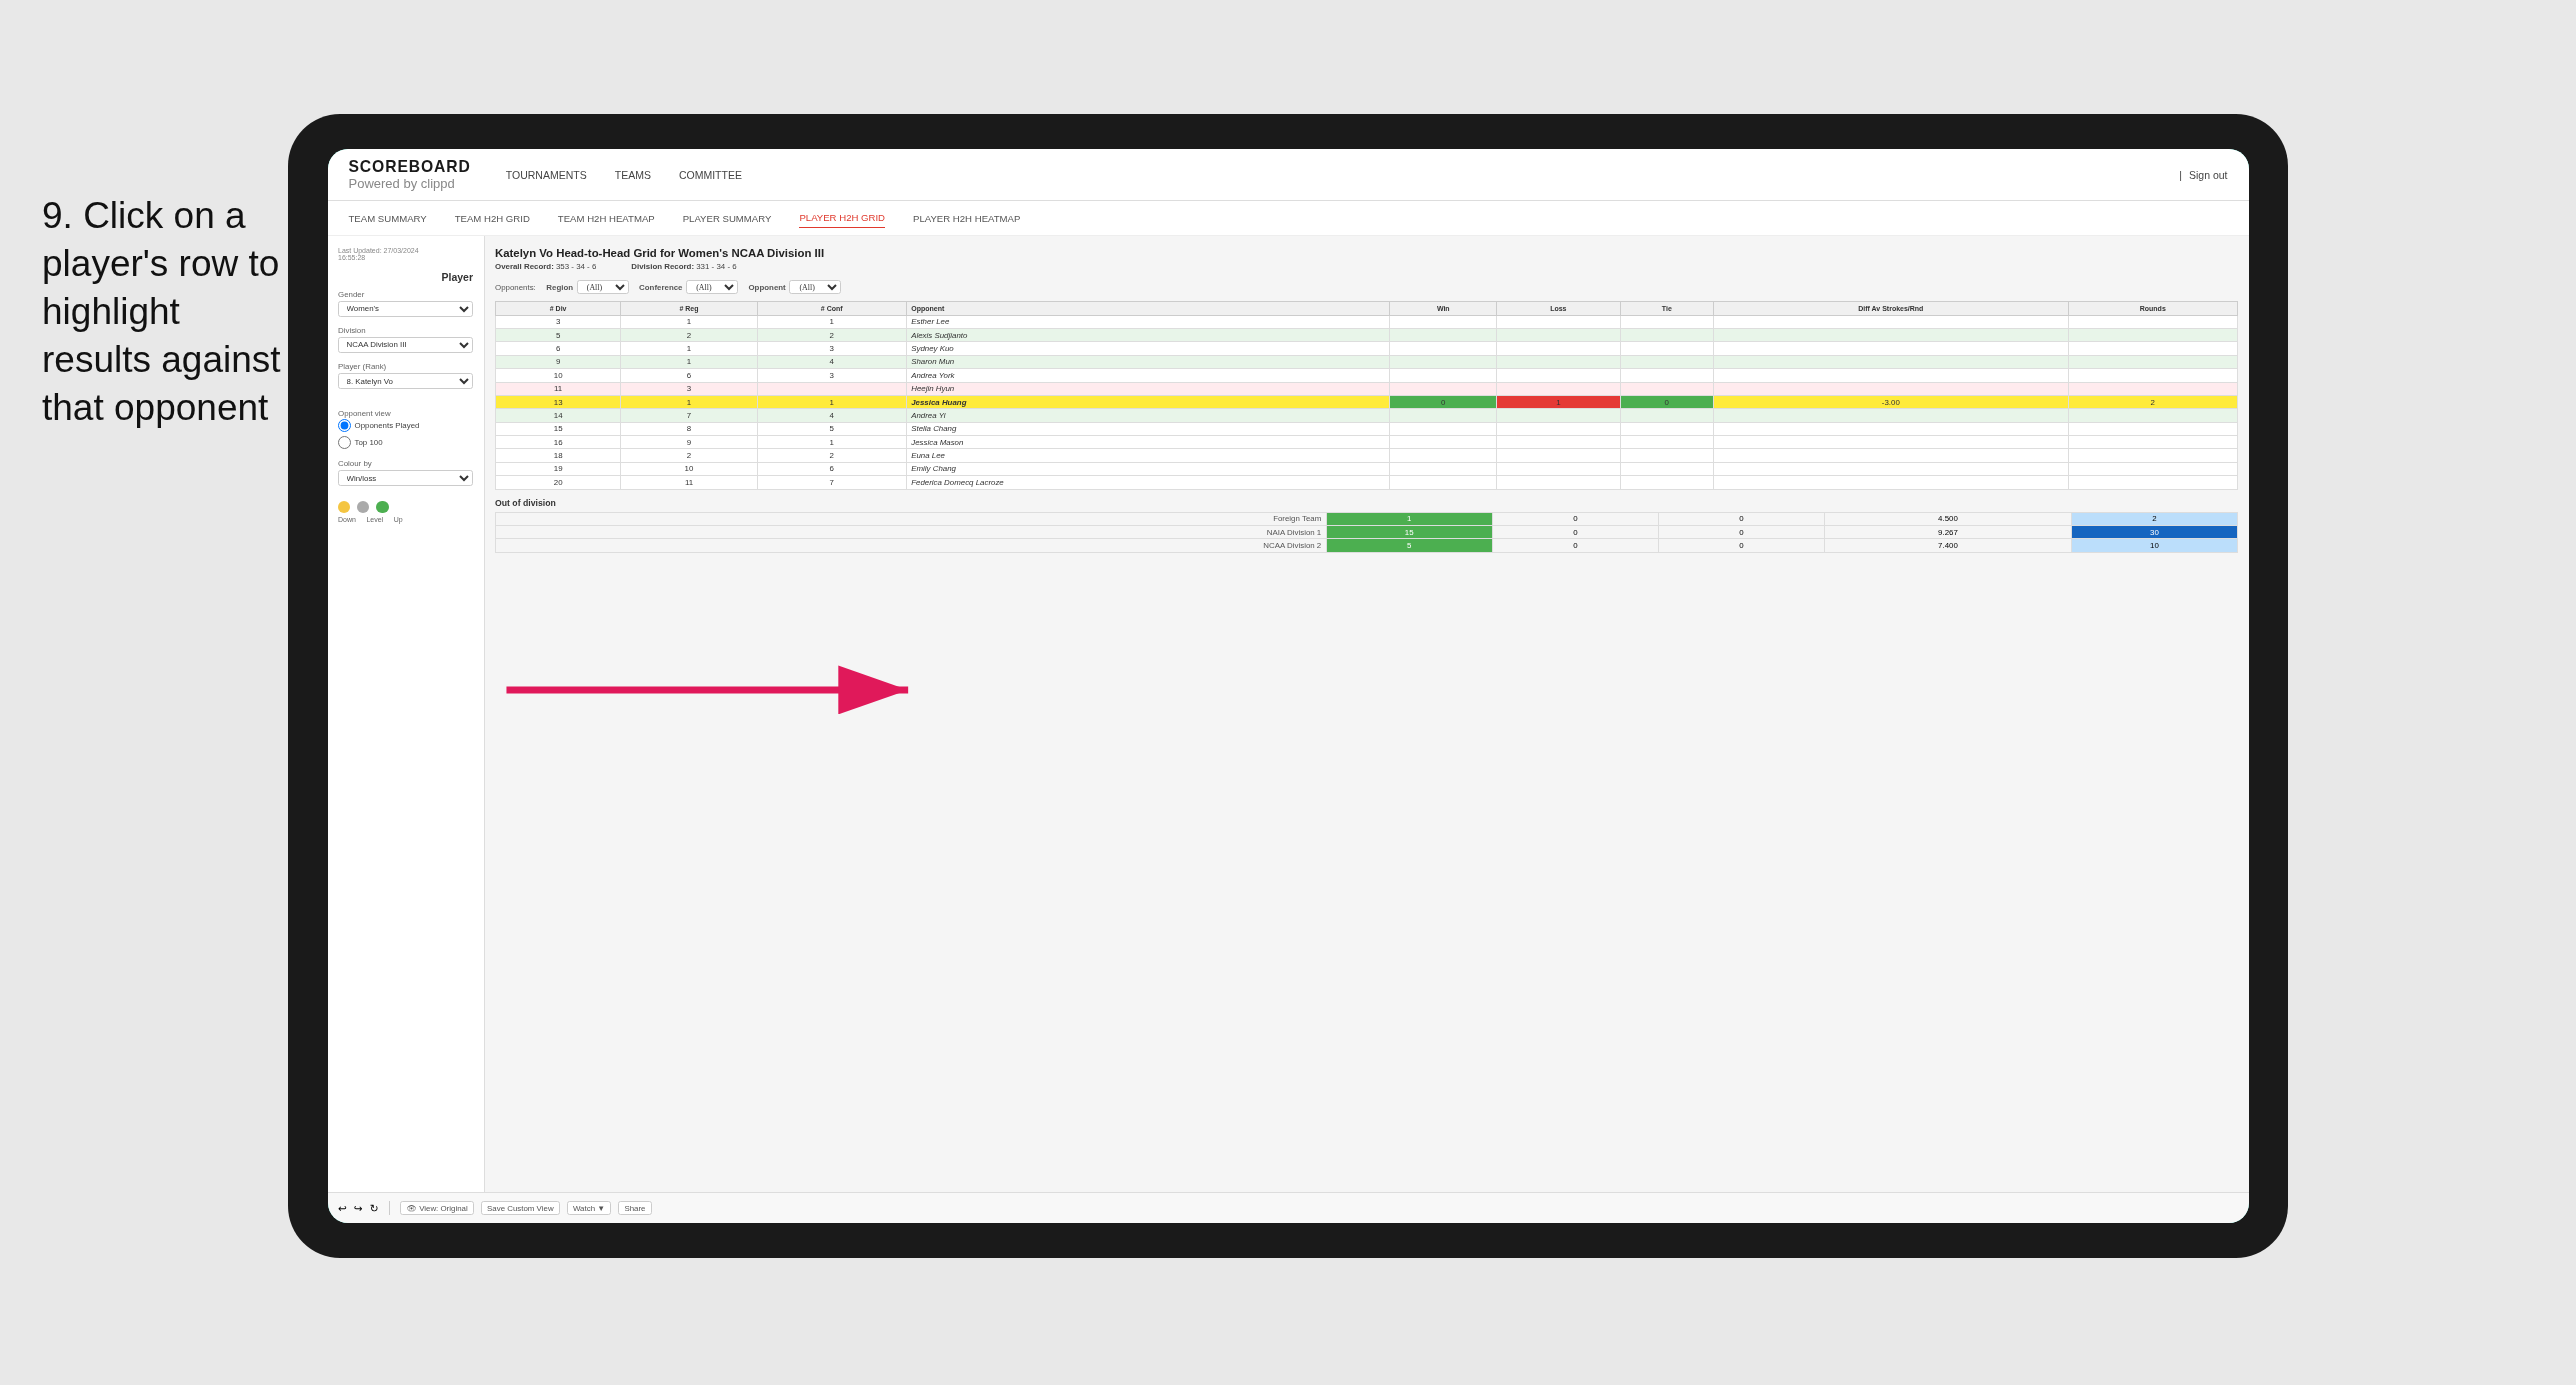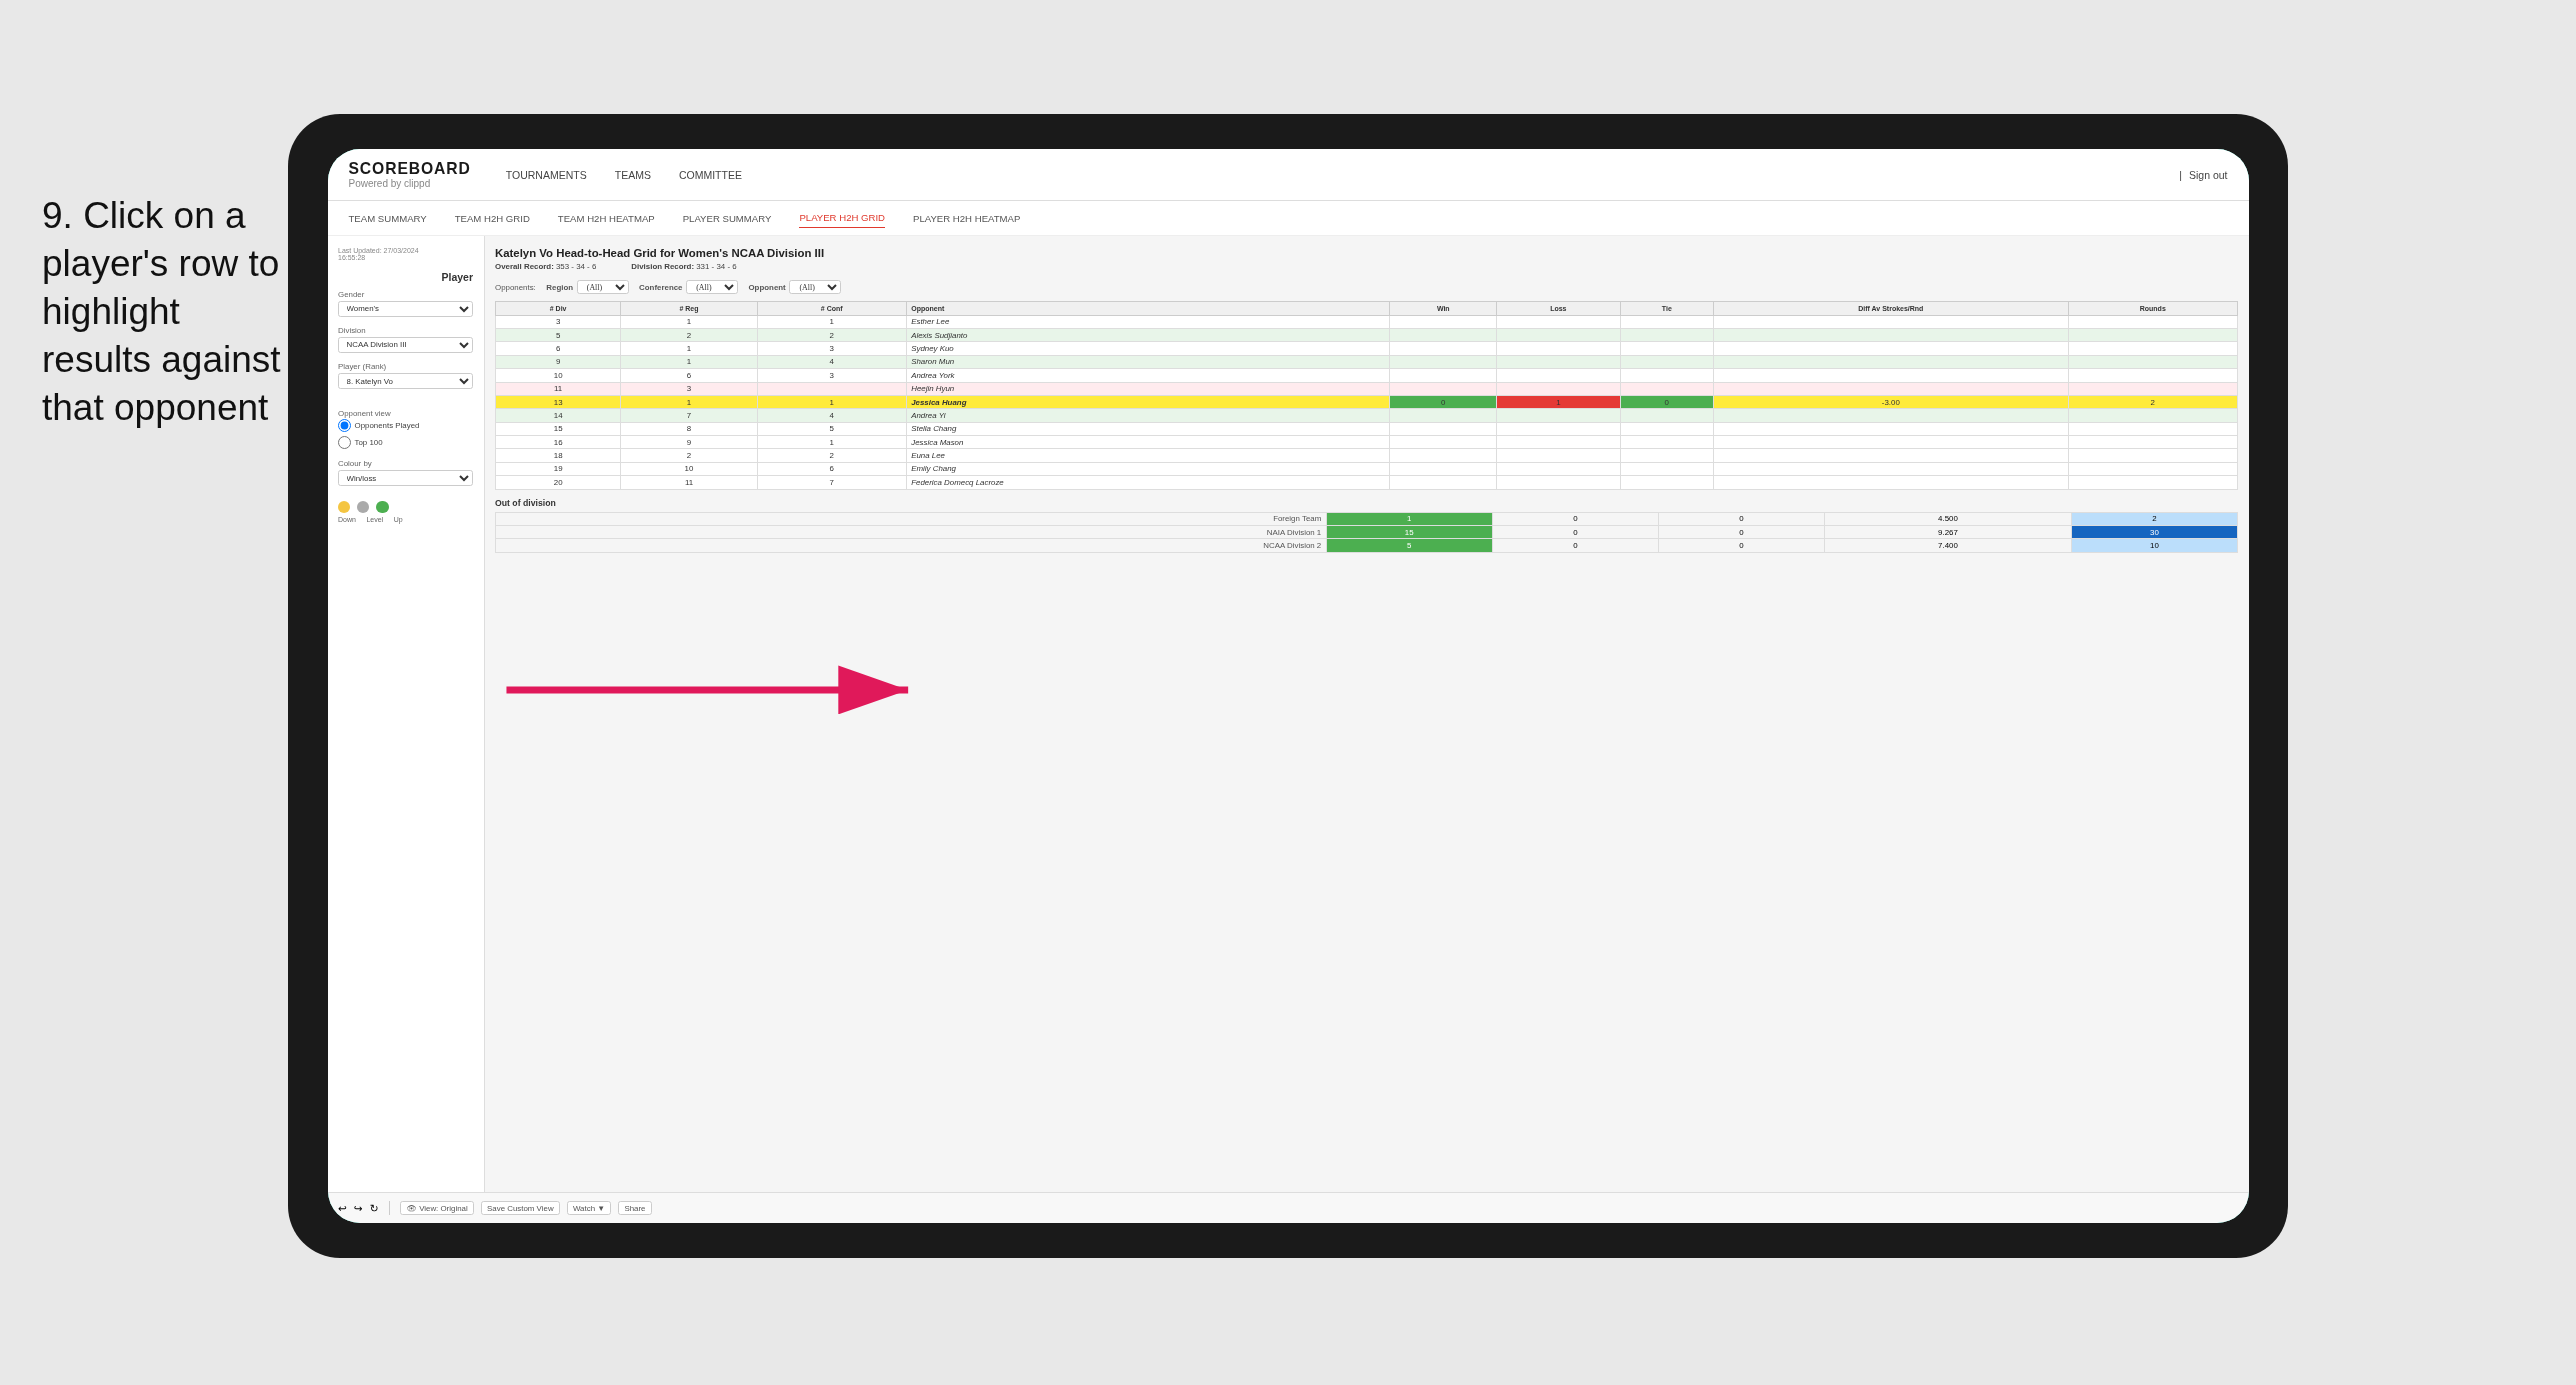--- a/index.html
+++ b/index.html
@@ -35,21 +35,21 @@
       border-radius: 52px;
       display: flex;
       align-items: center;
       justify-content: center;
     }
 
     .device-screen {
       width: 1921px;
       height: 1074px;
       background: #5eead4;
-      border-radius: 32px;
+      border-radius: 20px;
       overflow: hidden;
       display: flex;
       flex-direction: column;
     }
 
     
     .top-nav {
       display: flex;
       align-items: center;
       background: #fff;
@@ -66,21 +66,21 @@
     }
 
     .logo-text {
       font-size: 15.7px;
       font-weight: 900;
       color: #1a1a1a;
       letter-spacing: 0.9px;
     }
 
     .logo-sub {
-      font-size: 10px;
+      font-size: 13px;
       color: #888;
     }
 
     .nav-items {
       display: flex;
       align-items: center;
       gap: 28px;
       flex: 1;
     }
 

